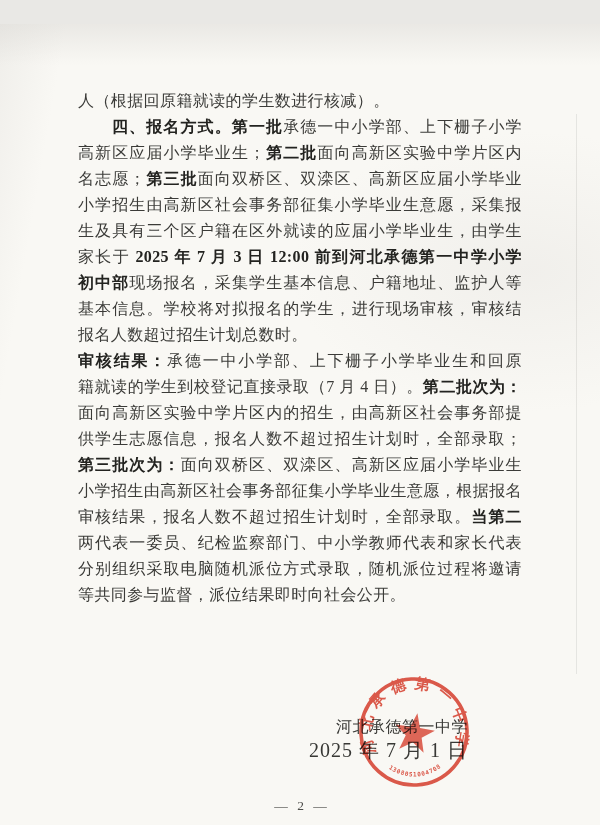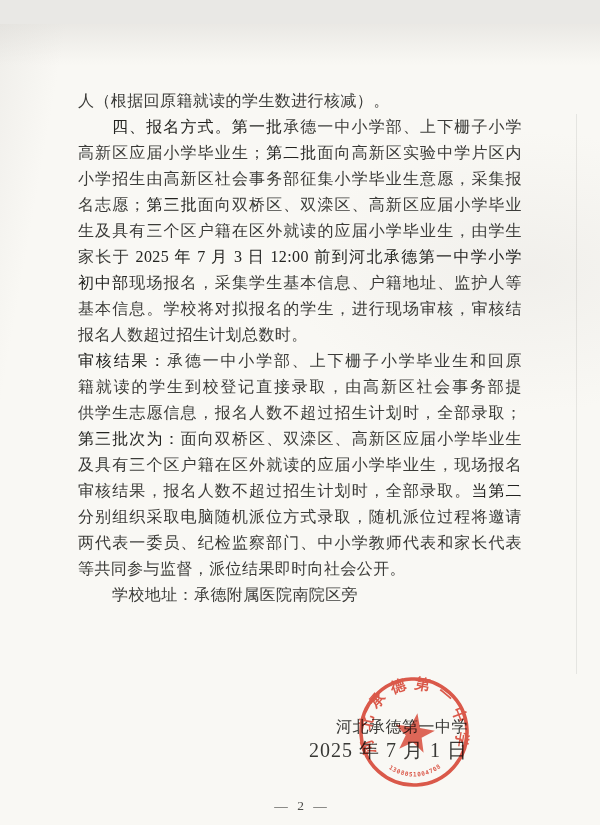--- a/index.html
+++ b/index.html
@@ -29,21 +29,21 @@
     width:444px;height:26px;line-height:26px;
     font-size:16px;letter-spacing:0.4px;
     color:#3b3b38;
     text-align:justify;text-align-last:left;
     text-justify:inter-ideograph;
     white-space:normal;overflow:visible;
   }
   .line.full{text-align-last:justify;}
   .line.indent{text-indent:34px;}
   .seg{font-weight:400;}
-  .seg.b{font-weight:400;color:#232320;}
+  .seg.b{font-weight:700;color:#232320;}
   .signature{
     position:absolute;top:692px;right:132px;
     text-align:right;color:#383835;z-index:3;
   }
   .sig-org{font-size:16px;letter-spacing:0.5px;line-height:22px;}
   .sig-date{font-size:20px;letter-spacing:1px;line-height:22px;margin-top:1px;}
   .footer{
     position:absolute;top:774px;left:0;width:600px;margin-left:2px;
     text-align:center;font-size:13.5px;letter-spacing:3px;color:#4c4c49;
   }
@@ -59,37 +59,37 @@
 <body>
 
 <div class="page" style="background-color: rgb(249, 248, 244);">
 
   <div class="edge-line"></div>
 
   <div class="textblock" style="color: rgb(59, 59, 56);">
       <div class="line"><span class="seg">人（根据回原籍就读的学生数进行核减）。</span></div>
       <div class="line full indent"><span class="seg b">四、报名方式。第一批</span><span class="seg">承德一中小学部、上下栅子小学</span></div>
       <div class="line full"><span class="seg">高新区应届小学毕业生；</span><span class="seg b">第二批</span><span class="seg">面向高新区实验中学片区内</span></div>
+      <div class="line full"><span class="seg">名志愿；</span><span class="seg b">第三批</span><span class="seg">面向双桥区、双滦区、高新区应届小学毕业</span></div>
       <div class="line full"><span class="seg">小学招生由高新区社会事务部征集小学毕业生意愿，采集报</span></div>
-      <div class="line full"><span class="seg">名志愿；</span><span class="seg b">第三批</span><span class="seg">面向双桥区、双滦区、高新区应届小学毕业</span></div>
       <div class="line full"><span class="seg">生及具有三个区户籍在区外就读的应届小学毕业生，由学生</span></div>
       <div class="line full"><span class="seg">家长于 </span><span class="seg b">2025 年 7 月 3 日 12:00 前到河北承德第一中学小学</span></div>
       <div class="line full"><span class="seg b">初中部</span><span class="seg">现场报名，采集学生基本信息、户籍地址、监护人等</span></div>
       <div class="line full"><span class="seg">基本信息。学校将对拟报名的学生，进行现场审核，审核结</span></div>
       <div class="line"><span class="seg">报名人数超过招生计划总数时。</span></div>
       <div class="line full"><span class="seg b">审核结果：</span><span class="seg">承德一中小学部、上下栅子小学毕业生和回原</span></div>
-      <div class="line full"><span class="seg">籍就读的学生到校登记直接录取，由高新区社会事务部提</span></div>
+      <div class="line full"><span class="seg">籍就读的学生到校登记直接录取（7 月 4 日）。</span><span class="seg b">第二批次为：</span></div>
+      <div class="line full"><span class="seg">面向高新区实验中学片区内的招生，由高新区社会事务部提</span></div>
       <div class="line full"><span class="seg">供学生志愿信息，报名人数不超过招生计划时，全部录取；</span></div>
       <div class="line full"><span class="seg b">第三批次为：</span><span class="seg">面向双桥区、双滦区、高新区应届小学毕业生</span></div>
-      <div class="line full"><span class="seg">及具有三个区户籍在区外就读的应届小学毕业生，现场报名</span></div>
+      <div class="line full"><span class="seg">小学招生由高新区社会事务部征集小学毕业生意愿，根据报名</span></div>
       <div class="line full"><span class="seg">审核结果，报名人数不超过招生计划时，全部录取。</span><span class="seg b">当第二</span></div>
+      <div class="line full"><span class="seg">两代表一委员、纪检监察部门、中小学教师代表和家长代表</span></div>
       <div class="line full"><span class="seg">分别组织采取电脑随机派位方式录取，随机派位过程将邀请</span></div>
-      <div class="line full"><span class="seg">两代表一委员、纪检监察部门、中小学教师代表和家长代表</span></div>
       <div class="line"><span class="seg">等共同参与监督，派位结果即时向社会公开。</span></div>
-      <div class="line indent"><span class="seg">学校地址：承德附属医院南院区旁</span></div>
     </div>
 
   <div class="signature">
     <div class="sig-org">河北承德第一中学</div>
     <div class="sig-date">2025 年 7 月 1 日</div>
   </div>
 
   <svg class="seal" viewBox="0 0 116 116" xmlns="http://www.w3.org/2000/svg">
     <defs>
       <path id="sealArcTop" d="M 18.6 76.4 A 43.5 43.5 0 1 1 97.4 76.4" fill="none"></path>

